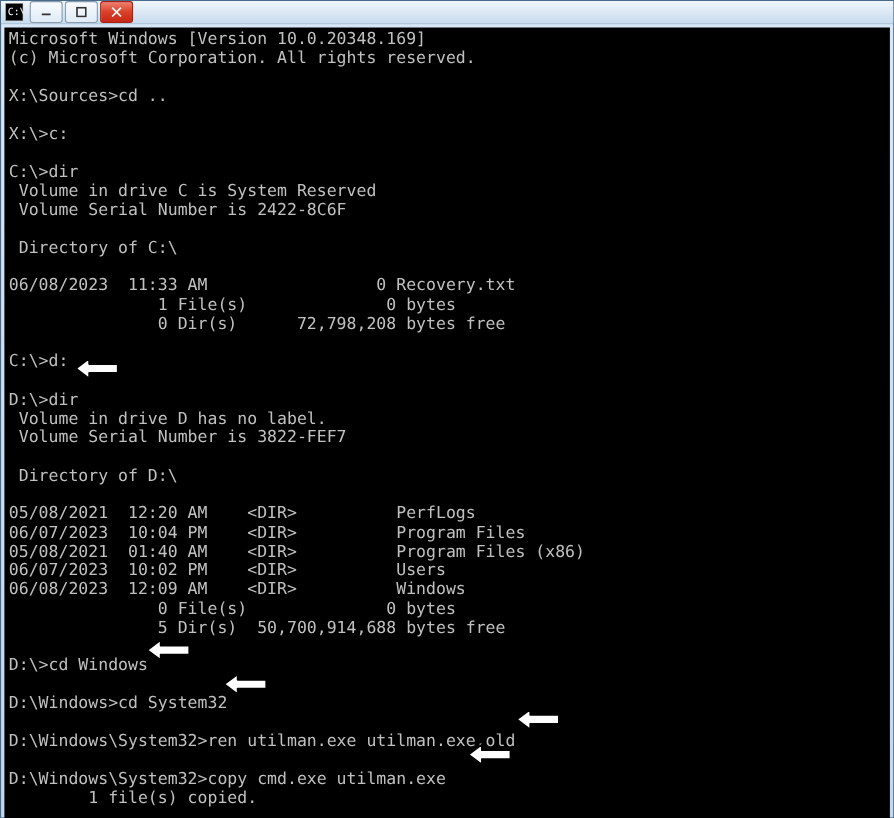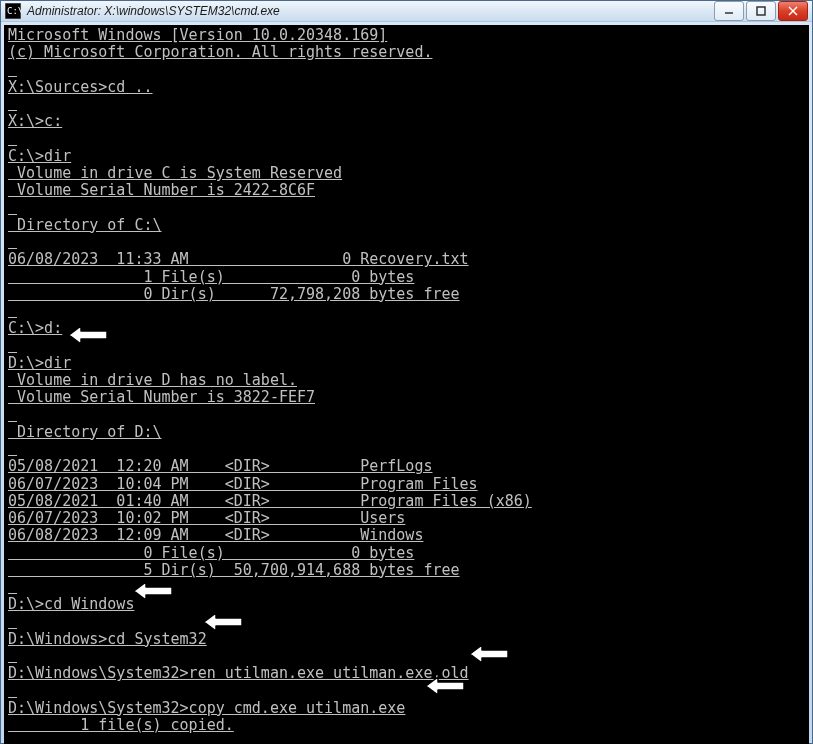--- a/index.html
+++ b/index.html
@@ -86,39 +86,38 @@
     }
     .terminal::-webkit-scrollbar-thumb {
       background: #c0c0c0;
       border: 1px solid #a0a0a0;
     }
     .terminal::-webkit-scrollbar-button {
       background: #e8e8e8;
       border: 1px solid #b0b0b0;
       height: 17px;
     }
-    .line { display: block; text-decoration: underline; }
+    .line { display: block; }
     .arrow {
       position: absolute;
       pointer-events: none;
     }
     .arrow svg { width: 42px; height: 22px; }
   </style>
 </head>
 <body>
 
 <div class="window">
   <div class="titlebar">
     <span class="titlebar-icon">
       <svg viewBox="0 0 16 16">
         <rect x="0" y="0" width="16" height="16" fill="#000" stroke="#888" stroke-width="1"></rect>
         <text x="2" y="11" font-size="9" fill="#fff" font-family="monospace">C:\</text>
       </svg>
     </span>
-    <span class="titlebar-title">Administrator: X:\windows\SYSTEM32\cmd.exe</span>
     <div class="window-controls">
       <div class="win-btn">
         <svg viewBox="0 0 10 10">
             <line x1="1" y1="7" x2="9" y2="7" stroke="#333" stroke-width="1.5"></line>
           </svg>
       </div>
       <div class="win-btn">
         <svg viewBox="0 0 10 10">
             <rect x="1" y="1" width="8" height="8" fill="none" stroke="#333" stroke-width="1.5"></rect>
           </svg>

